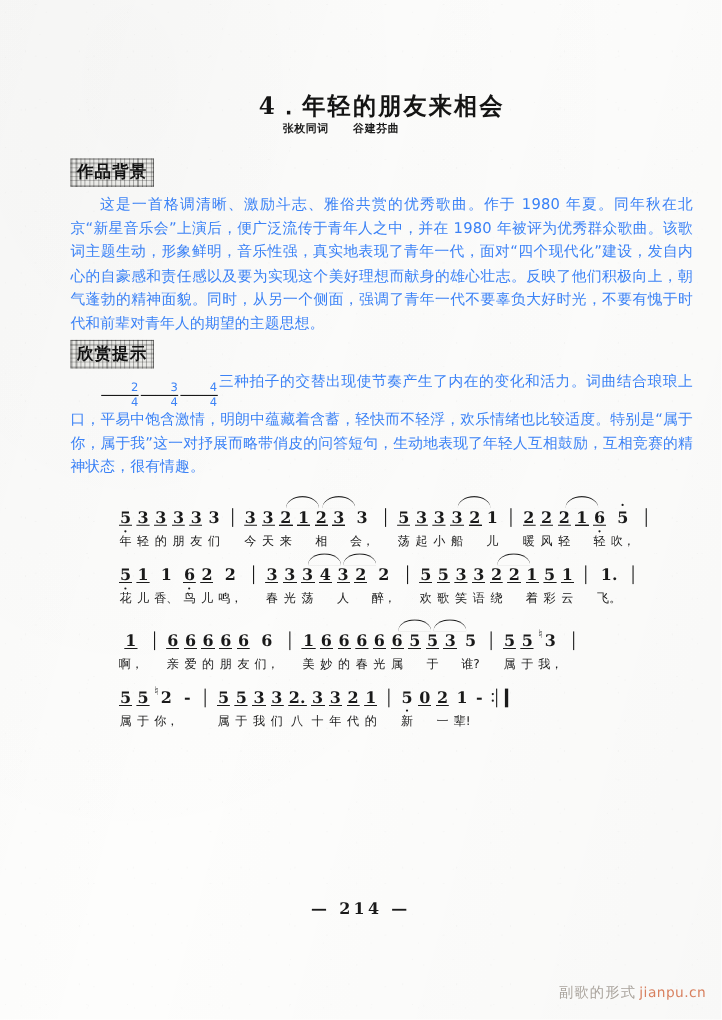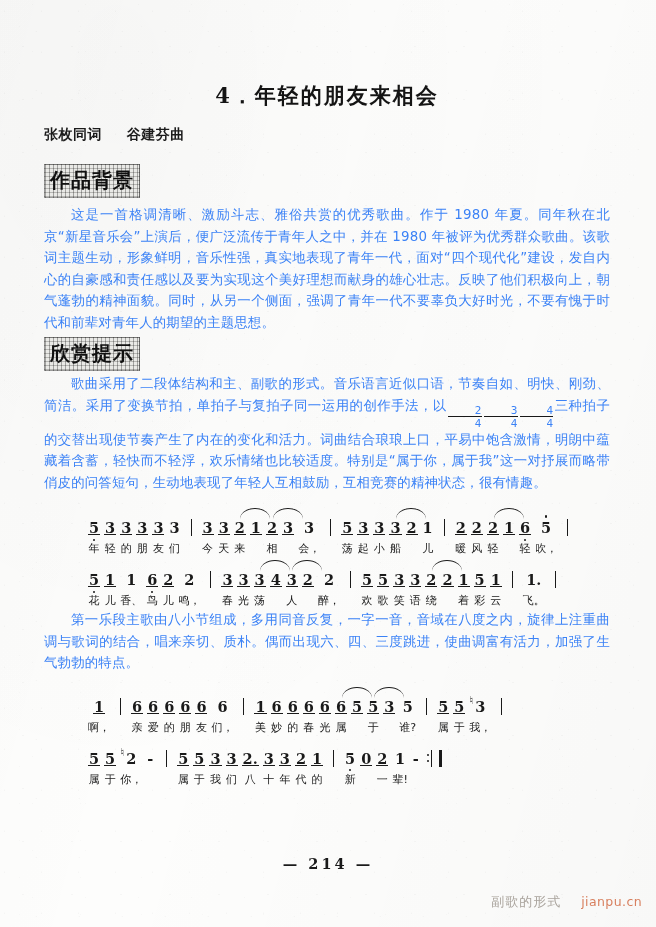--- a/index.html
+++ b/index.html
@@ -34,54 +34,54 @@
       radial-gradient(circle at 13% 27%, rgba(0,0,0,.05) 0.6px, transparent 0.7px),
       radial-gradient(circle at 61% 9%, rgba(0,0,0,.045) 0.6px, transparent 0.7px),
       radial-gradient(circle at 84% 53%, rgba(0,0,0,.05) 0.6px, transparent 0.7px),
       radial-gradient(circle at 32% 71%, rgba(0,0,0,.04) 0.6px, transparent 0.7px),
       radial-gradient(circle at 47% 88%, rgba(0,0,0,.05) 0.6px, transparent 0.7px);
     background-size: 37px 41px, 53px 47px, 43px 59px, 61px 37px, 49px 53px;
   }
 
   .content {
     position: absolute;
-    left: 44px;
+    left: 64px;
     top: 0;
     width: 566px;
     height: 789px;
   }
 
   
   .title {
     text-align: center;
     font-size: 21px;
     letter-spacing: 2px;
     font-weight: 700;
     margin-top: 82px;
     font-family: "DejaVu Serif", serif;
     color: #141414;
     transform: scaleY(1.04);
   }
   .byline {
-    text-align: left;
+    text-align: center;
     padding-right: 74px;
-    margin-top: 16px;
-    font-size: 14px;
+    margin-top: 0;
+    font-size: 10px;
     font-weight: 700;
     letter-spacing: .5px;
     color: #1b1b1b;
   }
   .byline .gap { display: inline-block; width: 14px; }
 
   
   .sec-head {
     display: inline-block;
     margin-top: 20px;
     padding: 2px 5px 3px 5px;
-    font-size: 20px;
+    font-size: 15px;
     font-weight: 700;
     letter-spacing: 1px;
     color: #101010;
     background-color: #e9e9e6;
     background-image:
       repeating-linear-gradient(90deg, rgba(0,0,0,.30) 0 1px, transparent 1px 4px),
       repeating-linear-gradient(0deg, rgba(0,0,0,.22) 0 1px, transparent 1px 4px);
     border: 1px solid rgba(0,0,0,.35);
     font-family: "DejaVu Serif", serif;
   }
@@ -219,42 +219,42 @@
     left: -5px; top: -6px;
     font-size: 11px;
     font-weight: 400;
   }
   .note.dashnote .num { letter-spacing: 2px; }
 
   
   .pagenum {
     position: absolute;
     left: 0; right: 0;
-    top: 855px;
+    top: 818px;
     text-align: center;
     font-size: 14.5px;
     font-weight: 700;
     letter-spacing: 3px;
     color: #1a1a1a;
     font-family: "DejaVu Serif", serif;
   }
   .watermark {
     position: absolute;
     right: 14px;
     top: 893px;
     font-size: 13px;
     color: #a9a39c;
     letter-spacing: 1px;
     font-family: "DejaVu Sans", sans-serif;
   }
   .watermark .dom {
     color: #d8805f;
     font-size: 12.5px;
     letter-spacing: .4px;
-    margin-left: 20px;
+    margin-left: 3px;
   }
 </style>
 </head>
 <body>
 
 <div class="page"></div>
 <div class="grain"></div>
 
 <div class="content">
 
@@ -264,21 +264,21 @@
     <span>张枚同词</span>
     <span class="gap"></span>
     <span>谷建芬曲</span>
   </div>
 
   <div class="sec-head">作品背景</div>
   <p class="body">这是一首格调清晰、激励斗志、雅俗共赏的优秀歌曲。作于 1980 年夏。同年秋在北京“新星音乐会”上演后，便广泛流传于青年人之中，并在 1980 年被评为优秀群众歌曲。该歌词主题生动，形象鲜明，音乐性强，真实地表现了青年一代，面对“四个现代化”建设，发自内心的自豪感和责任感以及要为实现这个美好理想而献身的雄心壮志。反映了他们积极向上，朝气蓬勃的精神面貌。同时，从另一个侧面，强调了青年一代不要辜负大好时光，不要有愧于时代和前辈对青年人的期望的主题思想。</p>
 
   <div class="sec-head second">欣赏提示</div>
 
-  <p class="body tight"><span>歌曲采用了二段体结构和主、副歌的形式。音乐语言近似口语，节奏自如、明快、刚劲、简洁。采用了变换节拍，单拍子与复拍子同一运用的创作手法，以</span><span class="frac">
+  <p class="body tight"><span class="frac">
         <span class="num">2</span>
         <span class="den">4</span>
       </span><span class="frac">
         <span class="num">3</span>
         <span class="den">4</span>
       </span><span class="frac">
         <span class="num">4</span>
         <span class="den">4</span>
       </span><span>三种拍子的交替出现使节奏产生了内在的变化和活力。词曲结合琅琅上口，平易中饱含激情，明朗中蕴藏着含蓄，轻快而不轻浮，欢乐情绪也比较适度。特别是“属于你，属于我”这一对抒展而略带俏皮的问答短句，生动地表现了年轻人互相鼓励，互相竞赛的精神状态，很有情趣。</span></p>
 
@@ -498,21 +498,20 @@
         <div class="measure">
           <div class="note">
             <div class="num">1.</div>
             <div class="lyr">飞。</div>
           </div>
         </div>
         <div class="barline"></div>
       </div>
     </div>
 
-  <p class="body tight">第一乐段主歌由八小节组成，多用同音反复，一字一音，音域在八度之内，旋律上注重曲调与歌词的结合，唱来亲切、质朴。偶而出现六、四、三度跳进，使曲调富有活力，加强了生气勃勃的特点。</p>
 
 
   <div class="score second" id="score-second">
       <div class="stave">
         <div class="measure">
           <div class="note b1">
             <div class="num">1</div>
             <div class="lyr">啊，</div>
           </div>
         </div>

